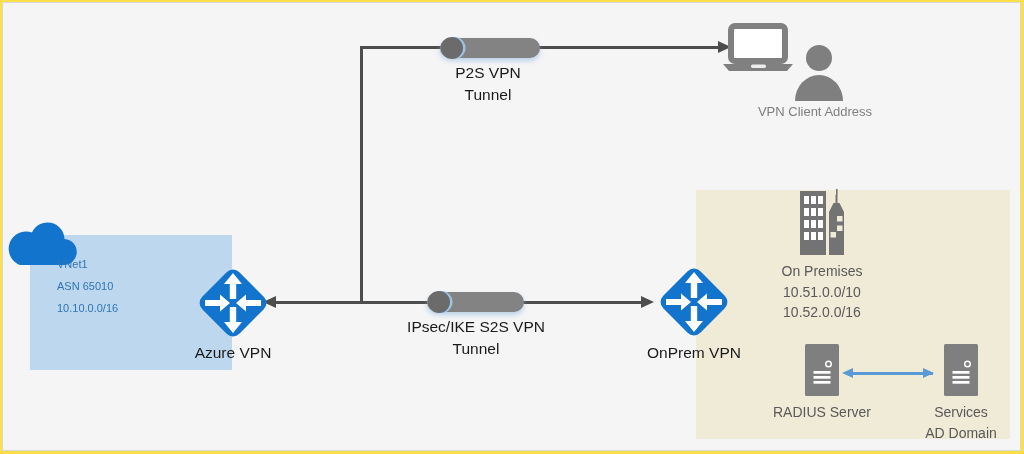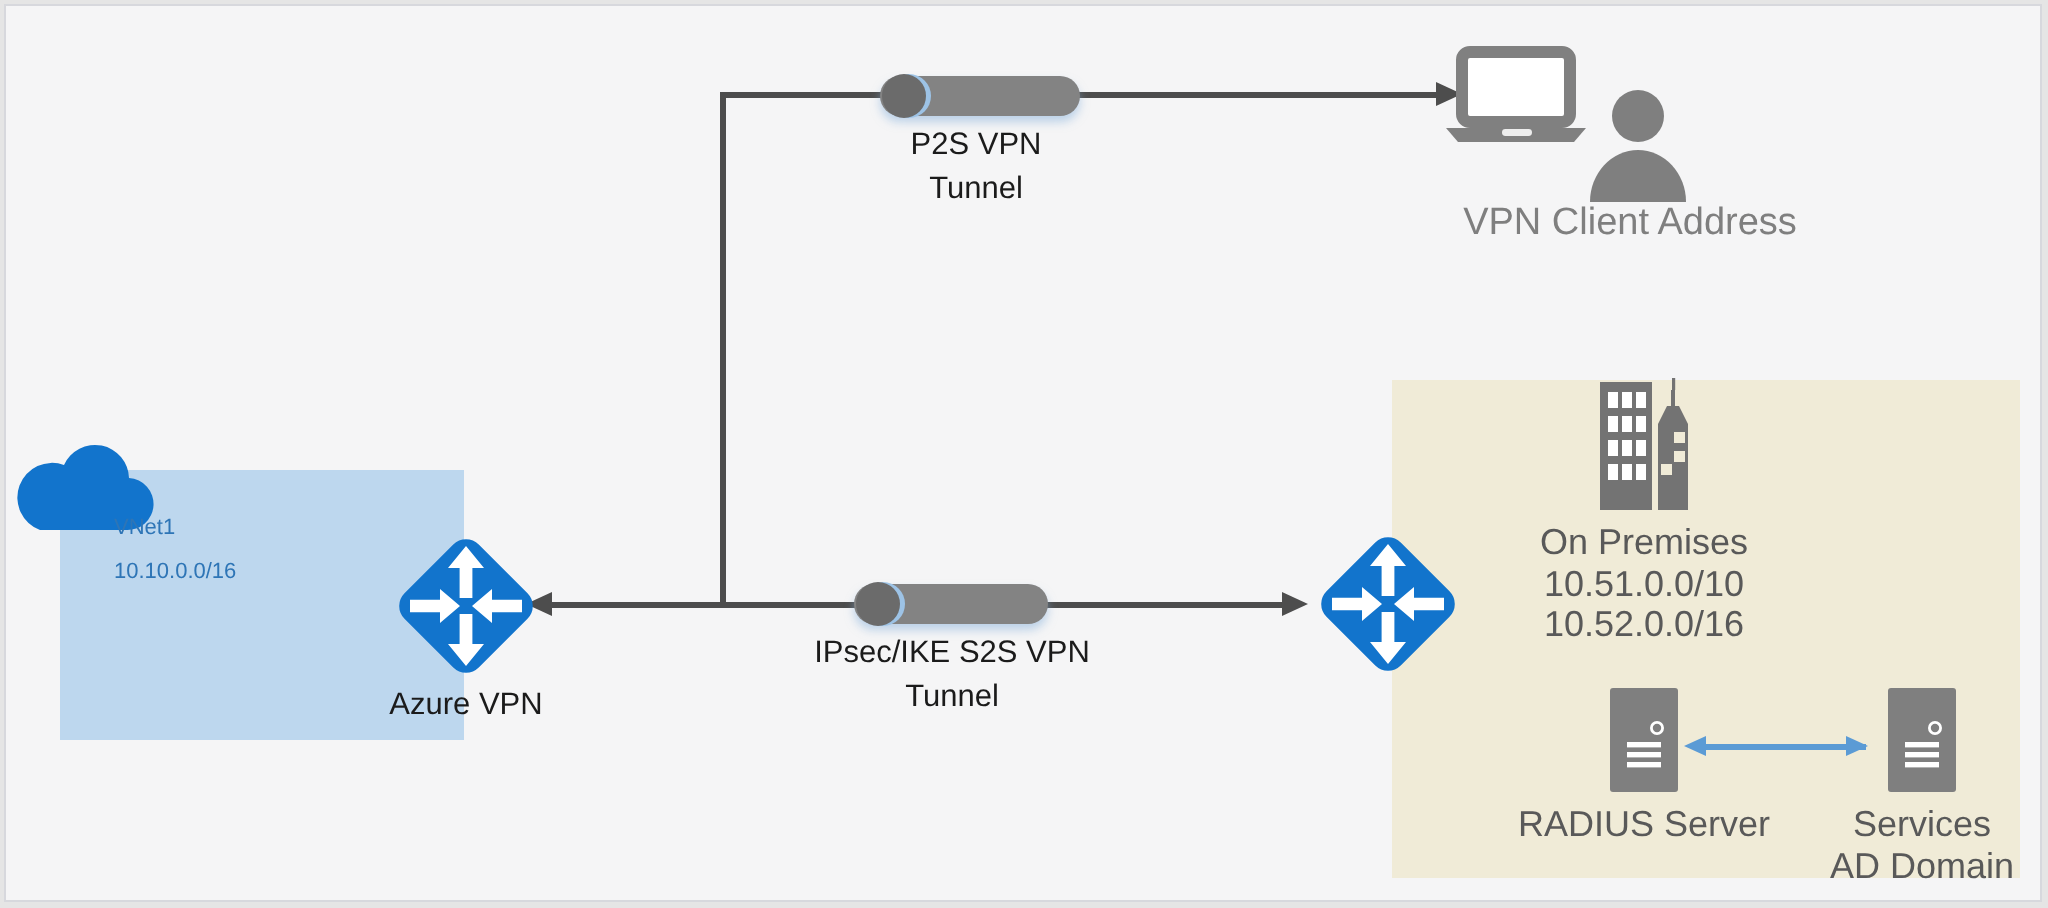--- a/index.html
+++ b/index.html
@@ -1,34 +1,34 @@
 <!DOCTYPE html>
 <html><head>
 <meta charset="utf-8">
 <style>
   html,body{margin:0;padding:0;background:#ffffff;}
   #canvas{
     position:relative;width:1024px;height:454px;overflow:hidden;
-    font-family:"Liberation Sans", sans-serif;background:#e5e5e5;
+    font-family:"Liberation Sans", sans-serif;background:#fde047;
   }
   .frame{position:absolute;left:2px;top:2px;right:3px;bottom:3px;
     background:#f5f5f6;border:1px solid #d7d8dd;}
   .abs{position:absolute;}
   .connector{position:absolute;background:#4d4d4d;}
   .tri{position:absolute;width:0;height:0;}
   .tri-right{border-top:6.5px solid transparent;border-bottom:6.5px solid transparent;border-left:13px solid #4d4d4d;}
   .tri-left{border-top:6.5px solid transparent;border-bottom:6.5px solid transparent;border-right:13px solid #4d4d4d;}
   .pipe{position:absolute;height:20px;background:#838383;border-radius:10px;
     box-shadow:0 3px 5px rgba(140,180,220,.55);}
   .pipe-cap{position:absolute;left:1px;top:-1px;width:22px;height:22px;border-radius:50%;
     background:#6b6b6b;box-shadow:2.5px 0 0 #9dc3e6;}
   .lbl{position:absolute;text-align:center;}
   .lbl-dark{font-size:15.5px;line-height:22px;color:#1b1b1b;}
-  .lbl-gray{font-size:19px;line-height:21px;color:#7f7f7f;}
-  .lbl-onprem{font-size:18px;line-height:20.5px;color:#595959;}
+  .lbl-gray{font-size:13px;line-height:21px;color:#7f7f7f;}
+  .lbl-onprem{font-size:14px;line-height:20.5px;color:#595959;}
   .vnet-box{position:absolute;left:30px;top:235px;width:202px;height:135px;background:#bdd7ee;}
   .vnet-text{position:absolute;left:57px;top:253px;font-size:11px;line-height:22px;color:#2e75b6;}
   .onprem-box{position:absolute;left:696px;top:190px;width:314px;height:249px;background:#f0ebd7;}
   .router{position:absolute;width:80px;height:80px;}
   .bluelink{position:absolute;left:852px;top:371.5px;width:81px;height:3px;background:#5b9bd5;}
   .bluetri{position:absolute;width:0;height:0;border-top:5.5px solid transparent;border-bottom:5.5px solid transparent;}
   .bluetri-left{left:842px;top:367.5px;border-right:11px solid #5b9bd5;}
   .bluetri-right{left:923px;top:367.5px;border-left:11px solid #5b9bd5;}
 </style>
 </head>
@@ -75,39 +75,41 @@
   <div class="lbl lbl-gray" style="left:715px;top:101px;width:200px;">
     <div>VPN Client Address</div>
   </div>
 
   <div class="vnet-box"></div>
   <svg class="abs" style="left:4px;top:212px;" width="76" height="57" viewBox="0 0 76 57">
     <path d="M16,53 h43 a13,13 0 0 0 1.5,-26 a17,17 0 0 0 -32.5,-6.5 a14.5,14.5 0 0 0 -12,32.5 z" fill="#1274cc"></path>
   </svg>
   <div class="vnet-text">
     <div>VNet1</div>
+    <div>ASN 65010</div>
     <div>10.10.0.0/16</div>
   </div>
 
   <svg class="router" style="left:193px;top:263px;" viewBox="0 0 80 80">
     <rect x="13.75" y="13.75" width="52.5" height="52.5" rx="9" fill="#1274cc" transform="rotate(45 40 40)"></rect>
     <polygon fill="#ffffff" points="40,10 49,21 43.2,21 43.2,36 36.8,36 36.8,21 31,21"></polygon>
     <polygon fill="#ffffff" points="40,70 49,59 43.2,59 43.2,44 36.8,44 36.8,59 31,59"></polygon>
     <polygon fill="#ffffff" points="37,40 27,31.5 27,36.9 12,36.9 12,43.1 27,43.1 27,48.5"></polygon>
     <polygon fill="#ffffff" points="43,40 53,31.5 53,36.9 68,36.9 68,43.1 53,43.1 53,48.5"></polygon>
   </svg>
   <div class="lbl lbl-dark" style="left:163px;top:342px;width:140px;">Azure VPN</div>
 
   <svg class="router" style="left:654px;top:262px;" viewBox="0 0 80 80">
     <rect x="13.75" y="13.75" width="52.5" height="52.5" rx="9" fill="#1274cc" transform="rotate(45 40 40)"></rect>
     <polygon fill="#ffffff" points="40,10 49,21 43.2,21 43.2,36 36.8,36 36.8,21 31,21"></polygon>
     <polygon fill="#ffffff" points="40,70 49,59 43.2,59 43.2,44 36.8,44 36.8,59 31,59"></polygon>
     <polygon fill="#ffffff" points="37,40 27,31.5 27,36.9 12,36.9 12,43.1 27,43.1 27,48.5"></polygon>
     <polygon fill="#ffffff" points="43,40 53,31.5 53,36.9 68,36.9 68,43.1 53,43.1 53,48.5"></polygon>
   </svg>
+  <div class="lbl lbl-dark" style="left:624px;top:342px;width:140px;">OnPrem VPN</div>
 
   <svg class="abs" style="left:799px;top:188px;" width="46" height="70" viewBox="0 0 46 70">
     <rect x="1" y="3" width="26" height="64" fill="#737373"></rect>
     <g fill="#ffffff">
       <rect x="5" y="8" width="5" height="8"></rect>
         <rect x="12" y="8" width="5" height="8"></rect>
         <rect x="19" y="8" width="5" height="8"></rect>
       <rect x="5" y="20" width="5" height="8"></rect>
         <rect x="12" y="20" width="5" height="8"></rect>
         <rect x="19" y="20" width="5" height="8"></rect>

